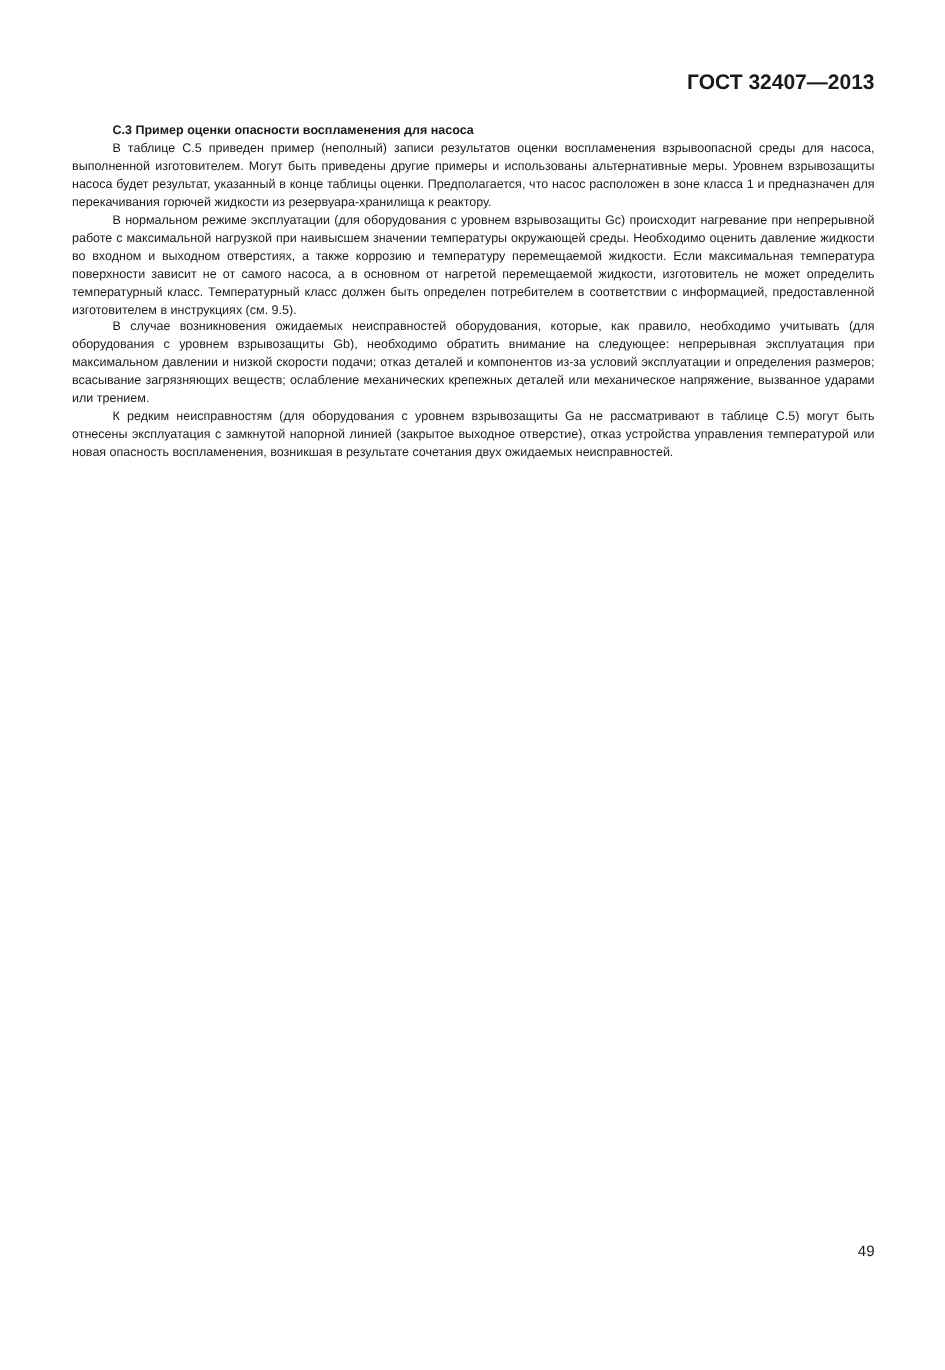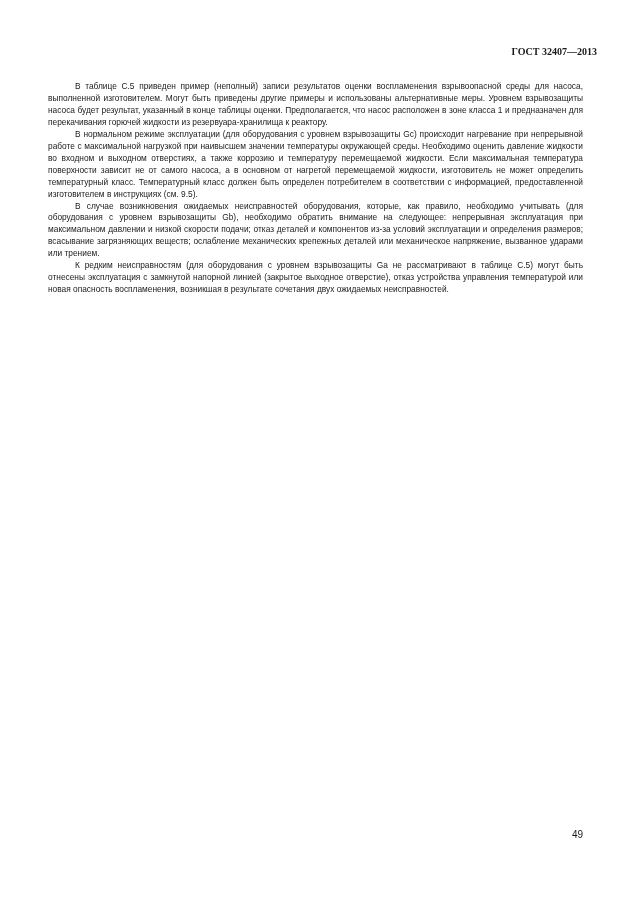--- a/index.html
+++ b/index.html
@@ -1,28 +1,29 @@
 <!DOCTYPE html>
 <html><head>
 <meta charset="utf-8">
 <style>
   html, body { margin:0; padding:0; background:#ffffff; }
   body { width:630px; height:913px; position:relative; overflow:hidden;
          font-family:"Liberation Sans", sans-serif; color:#1a1a1a; }
-  .header { position:absolute; top:46px; right:33px; font-weight:bold; font-size:10px; letter-spacing:0;font-family:Liberation Serif, serif; }
+  .header { position:absolute; top:46px; right:47px; font-weight:bold; font-size:14px; letter-spacing:0; }
   .content { position:absolute; top:81px; left:48px; width:535px; font-size:8.35px; line-height:11.95px; }
   .heading { font-weight:bold; text-indent:27px; margin:0; }
   .para { margin:0; text-align:justify; text-indent:27px; }
   .page-number { position:absolute; top:829px; right:47px; font-size:10px; }
 </style>
 </head>
 <body>
 
 <div class="header">ГОСТ 32407—2013</div>
 
 <div class="content">
+  <p class="heading">С.3 Пример оценки опасности воспламенения для насоса</p>
   <p class="para">В таблице С.5 приведен пример (неполный) записи результатов оценки воспламенения взрывоопасной среды для насоса, выполненной изготовителем. Могут быть приведены другие примеры и использованы альтернативные меры. Уровнем взрывозащиты насоса будет результат, указанный в конце таблицы оценки. Предполагается, что насос расположен в зоне класса 1 и предназначен для перекачивания горючей жидкости из резервуара-хранилища к реактору.</p>
   <p class="para">В нормальном режиме эксплуатации (для оборудования с уровнем взрывозащиты Gc) происходит нагревание при непрерывной работе с максимальной нагрузкой при наивысшем значении температуры окружающей среды. Необходимо оценить давление жидкости во входном и выходном отверстиях, а также коррозию и температуру перемещаемой жидкости. Если максимальная температура поверхности зависит не от самого насоса, а в основном от нагретой перемещаемой жидкости, изготовитель не может определить температурный класс. Температурный класс должен быть определен потребителем в соответствии с информацией, предоставленной изготовителем в инструкциях (см. 9.5).</p>
   <p class="para">В случае возникновения ожидаемых неисправностей оборудования, которые, как правило, необходимо учитывать (для оборудования с уровнем взрывозащиты Gb), необходимо обратить внимание на следующее: непрерывная эксплуатация при максимальном давлении и низкой скорости подачи; отказ деталей и компонентов из-за условий эксплуатации и определения размеров; всасывание загрязняющих веществ; ослабление механических крепежных деталей или механическое напряжение, вызванное ударами или трением.</p>
   <p class="para">К редким неисправностям (для оборудования с уровнем взрывозащиты Ga не рассматривают в таблице С.5) могут быть отнесены эксплуатация с замкнутой напорной линией (закрытое выходное отверстие), отказ устройства управления температурой или новая опасность воспламенения, возникшая в результате сочетания двух ожидаемых неисправностей.</p>
 </div>
 
 <div class="page-number">49</div>
 
 </body></html>

